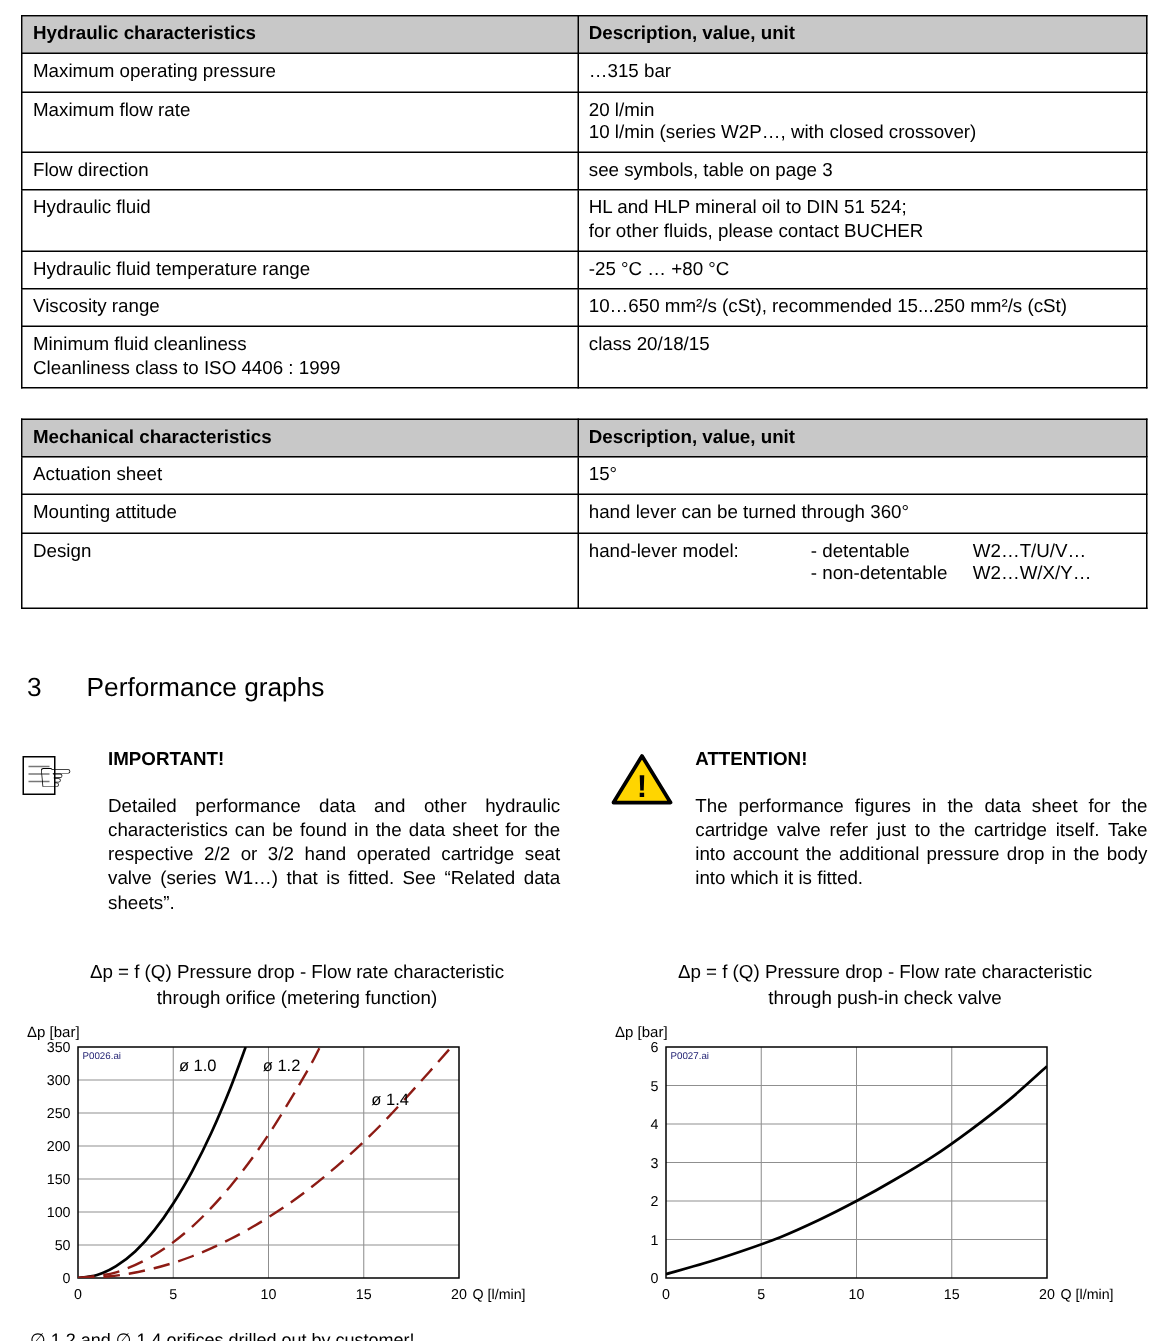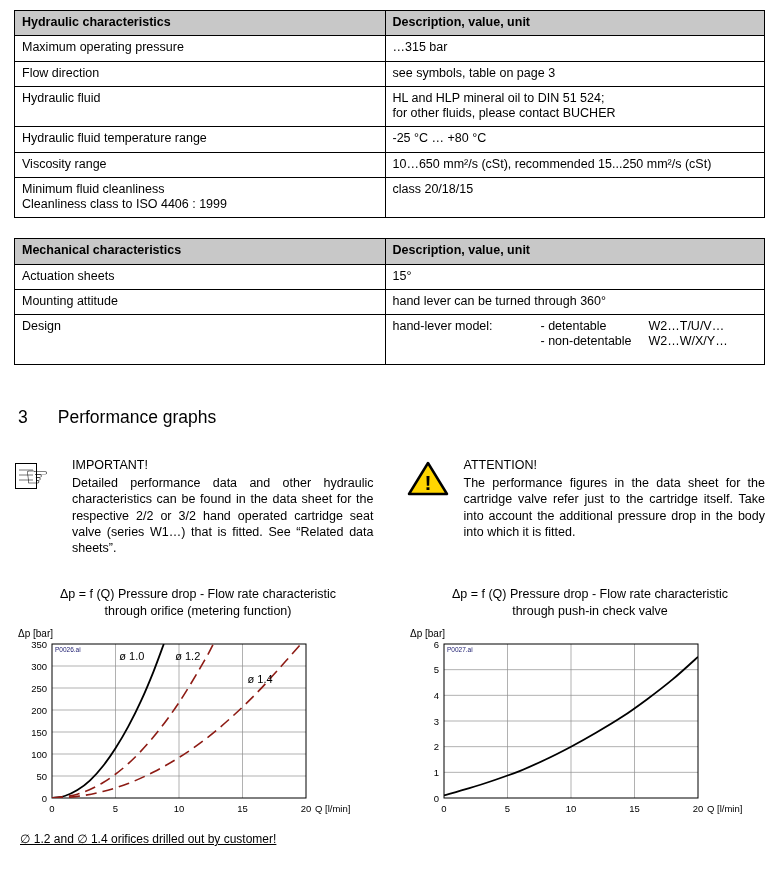--- a/index.html
+++ b/index.html
@@ -35,21 +35,21 @@
   .section-heading {
     margin: 42px 0 30px 4px;
     font-size: 17.5px;
     display: flex; gap: 30px;
   }
 
   
   .notes-row { display: flex; gap: 32px; margin-bottom: 30px; }
   .note { flex: 1; display: flex; gap: 12px; }
   .note-icon { flex: 0 0 46px; padding-top: 2px; }
-  .note-title { font-weight: normal; margin-bottom: 3px; }
+  .note-title { font-weight: bold; margin-bottom: 16px; }
   .note-text { text-align: justify; line-height: 1.3; }
 
   
   .charts-row { display: flex; gap: 24px; margin-top: 6px; }
   .chart-block { width: 371px; }
   .chart-title { text-align: center; font-size: 12.5px; line-height: 1.35; margin-bottom: 6px; }
   .chart-svg svg { display: block; }
   .chart-svg text { font-family: "Liberation Sans", sans-serif; fill: #000; font-size: 9.5px; }
   .chart-svg .axis-label { font-size: 10px; }
   .chart-svg .file-label { font-size: 6.5px; fill: #1a1a6e; }
@@ -72,20 +72,25 @@
         <th>Hydraulic characteristics</th>
         <th>Description, value, unit</th>
       </tr>
     </thead>
     <tbody>
       <tr>
         <td>Maximum operating pressure</td>
         <td>…315 bar</td>
       </tr>
       <tr>
+        <td>Maximum flow rate</td>
+        <td class="ml">20 l/min
+10 l/min (series W2P…, with closed crossover)</td>
+      </tr>
+      <tr>
         <td>Flow direction</td>
         <td>see symbols, table on page 3</td>
       </tr>
       <tr>
         <td>Hydraulic fluid</td>
         <td class="ml">HL and HLP mineral oil to DIN 51 524;
 for other fluids, please contact BUCHER</td>
       </tr>
       <tr>
         <td>Hydraulic fluid temperature range</td>
@@ -111,21 +116,21 @@
         <col>
       </colgroup>
     <thead>
       <tr>
         <th>Mechanical characteristics</th>
         <th>Description, value, unit</th>
       </tr>
     </thead>
     <tbody>
       <tr>
-        <td>Actuation sheets</td>
+        <td>Actuation sheet</td>
         <td>15°</td>
       </tr>
       <tr>
         <td>Mounting attitude</td>
         <td>hand lever can be turned through 360°</td>
       </tr>
       <tr class="tall">
         <td>Design</td>
         <td>
           <div class="design-cell">

